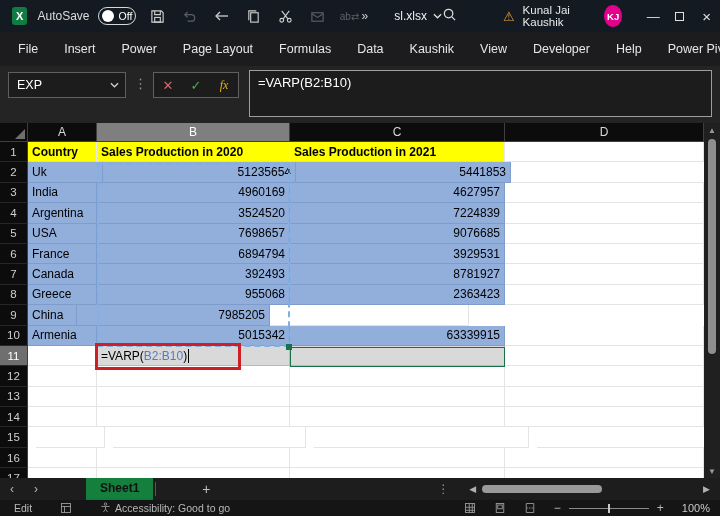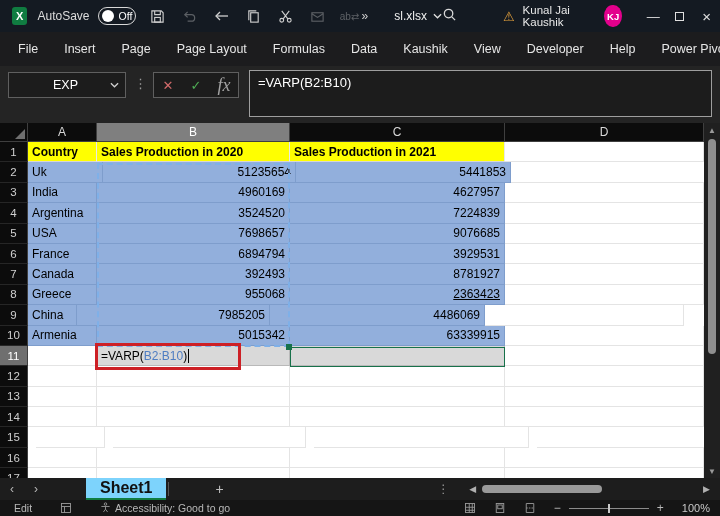--- a/index.html
+++ b/index.html
@@ -36,30 +36,30 @@
   
   .ribbonbar { position:absolute; top:32px; left:0; right:0; height:34px; background:#1c1c1e;
                display:flex; align-items:center; color:#e6e6e6; font-size:12.5px; }
   .rtabs { display:flex; align-items:center; gap:26px; margin-left:18px; }
   .rtab { cursor:pointer; white-space:nowrap; }
 
   
   .formulabar { position:absolute; top:66px; left:0; right:0; height:57px; background:#242424;
                 display:flex; align-items:flex-start; }
   .namebox { margin:6px 0 0 8px; width:118px; height:26px; border:1px solid #5f5f5f; background:#1c1c1c;
-             display:flex; align-items:center; color:#fff; font-size:12.5px;padding-left:36px; }
+             display:flex; align-items:center; color:#fff; font-size:12.5px; }
   .namebox .nb-text { margin-left:8px; flex:1; }
   .nb-chev { margin-right:6px; color:#cfcfcf; }
   .fb-dots { color:#9a9a9a; margin:10px 6px 0 8px; font-size:13px; }
   .fb-btns { margin-top:6px; height:26px; border:1px solid #5f5f5f; background:#1c1c1c; display:flex;
              align-items:center; }
   .fb-btn { width:28px; height:24px; display:flex; align-items:center; justify-content:center; font-size:13px; cursor:pointer; }
   .fb-cancel { color:#d16a6a; }
   .fb-confirm { color:#4fae55; }
-  .fb-fx { color:#a3a3a3; font-style:italic; font-family:"Liberation Serif", serif; font-size:18px; }
+  .fb-fx { color:#eab308; font-style:italic; font-family:"Liberation Serif", serif; font-size:12px; }
   .fb-input { margin:4px 8px 0 10px; flex:1; height:47px; border:1px solid #9e9e9e; background:#1c1c1c;
               color:#fff; font-size:13px; padding:4px 8px; }
 
   
   .grid { position:absolute; top:123px; left:0; width:704px; height:355px; background:#fff; overflow:hidden; }
   .grow { display:flex; }
   .colhdr-row { height:19px; }
   .cell, .hdrcell, .rowhdr, .corner { flex:none; }
   .corner { width:28px; background:#0c0c0c; position:relative; border-right:1px solid #3f3f3f; border-bottom:1px solid #3f3f3f; }
   .corner .tri { position:absolute; right:2px; bottom:2px; width:0; height:0;
@@ -92,21 +92,21 @@
   .vscroll { position:absolute; top:123px; right:0; width:16px; height:355px; background:#202020;
              display:flex; flex-direction:column; align-items:center; }
   .vs-arrow { color:#9a9a9a; font-size:8px; height:14px; display:flex; align-items:center; cursor:pointer; }
   .vs-thumb { width:8px; height:215px; background:#8f8f8f; border-radius:5px; margin-top:2px; cursor:grab; }
   .vs-spacer { flex:1; }
 
   
   .sheetbar { position:absolute; top:478px; left:0; right:0; height:22px; background:#1d1d1d;
               display:flex; align-items:center; color:#c8c8c8; }
   .nav-chev { width:24px; text-align:center; font-size:12px; color:#b8b8b8; cursor:pointer; }
-  .sheettab { margin-left:38px; height:22px; background:#7dd3fc; color:#111; font-size:16px;
+  .sheettab { margin-left:38px; height:22px; background:#15803d; color:#111; font-size:12px;
               display:flex; align-items:center; padding:0 14px; border-bottom:2px solid #107c41;
               font-weight:bold; cursor:pointer; }
   .tab-div { width:1px; height:14px; background:#555; margin-left:2px; }
   .add-sheet { margin-left:46px; font-size:14px; color:#c0c0c0; cursor:pointer; }
   .hs-group { margin-left:auto; display:flex; align-items:center; margin-right:4px; }
   .hs-dots { color:#9a9a9a; font-size:12px; margin-right:14px; cursor:col-resize; }
   .hs-arrow { color:#b0b0b0; font-size:9px; padding:0 6px; cursor:pointer; }
   .hs-track { width:215px; height:10px; display:flex; align-items:center; }
   .hs-thumb { width:120px; height:8px; background:#9a9a9a; border-radius:5px; cursor:grab; }
   .hs-rest { flex:1; }
@@ -198,21 +198,21 @@
           <span class="maxbox"></span>
         </div>
       <div class="win-btn" style="font-size:15px;">×</div>
     </div>
   </div>
 
   <div class="ribbonbar">
     <div class="rtabs">
         <div class="rtab">File</div>
         <div class="rtab">Insert</div>
-        <div class="rtab">Page</div>
+        <div class="rtab">Power</div>
         <div class="rtab">Page Layout</div>
         <div class="rtab">Formulas</div>
         <div class="rtab">Data</div>
         <div class="rtab">Kaushik</div>
         <div class="rtab">View</div>
         <div class="rtab">Developer</div>
         <div class="rtab">Help</div>
         <div class="rtab">Power Pivot</div>
       </div>
 
@@ -290,28 +290,27 @@
         <div class="rowhdr" style="height: 20.4px;">7</div>
         <div class="cell txt blue" style="width: 69px; height: 20.4px;">Canada</div>
         <div class="cell num blue" style="width: 193px; height: 20.4px;">392493</div>
         <div class="cell num blue" style="width: 215px; height: 20.4px;">8781927</div>
         <div class="cell" style="width: 199px; height: 20.4px;"></div>
       </div>
       <div class="grow" style="height: 20.4px;">
         <div class="rowhdr" style="height: 20.4px;">8</div>
         <div class="cell txt blue" style="width: 69px; height: 20.4px;">Greece</div>
         <div class="cell num blue" style="width: 193px; height: 20.4px;">955068</div>
-        <div class="cell num blue" style="width: 215px; height: 20.4px; text-decoration: underline;">2363423</div>
+        <div class="cell num blue" style="width: 215px; height: 20.4px;">2363423</div>
         <div class="cell" style="width: 199px; height: 20.4px;"></div>
       </div>
       <div class="grow" style="height: 20.4px;">
         <div class="rowhdr" style="height: 20.4px;">9</div>
         <div class="cell txt blue" style="width: 49px; height: 20.4px;">China</div>
         <div class="cell num blue" style="width: 193px; height: 20.4px;">7985205</div>
-        <div class="cell num blue" style="width: 215px; height: 20.4px;">4486069</div>
         <div class="cell" style="width: 199px; height: 20.4px;"></div>
       </div>
       <div class="grow" style="height: 20.4px;">
         <div class="rowhdr" style="height: 20.4px;">10</div>
         <div class="cell txt blue" style="width: 69px; height: 20.4px;">Armenia</div>
         <div class="cell num blue" style="width: 193px; height: 20.4px;">5015342</div>
         <div class="cell num blue" style="width: 215px; height: 20.4px;">63339915</div>
         <div class="cell" style="width: 199px; height: 20.4px;"></div>
       </div>
       <div class="grow" style="height: 20.4px;">

